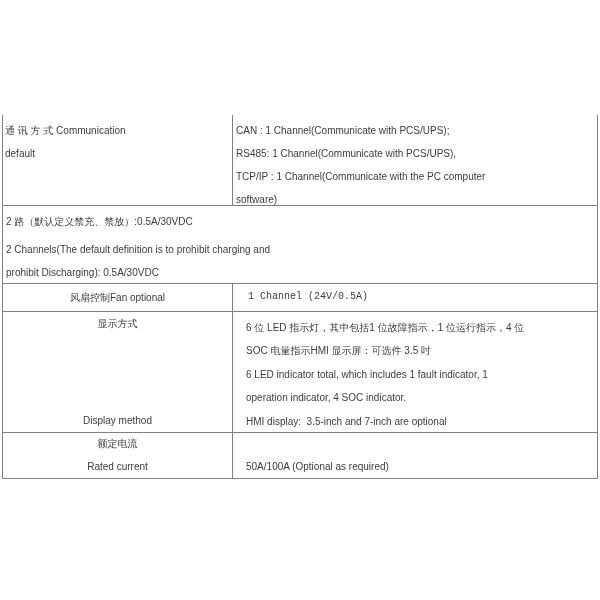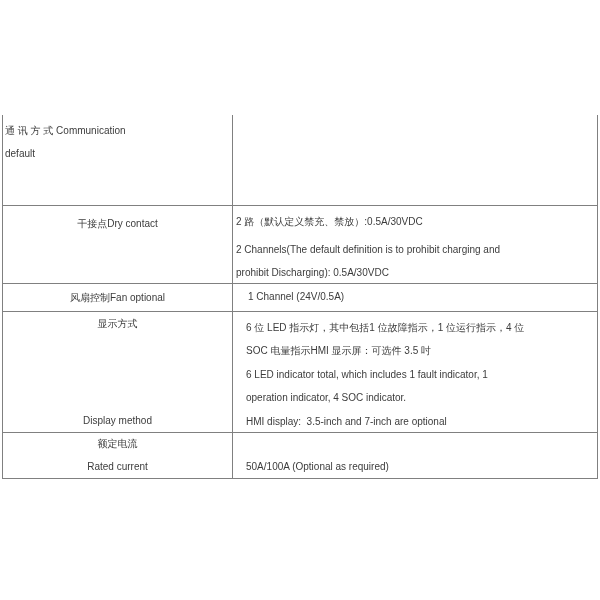--- a/index.html
+++ b/index.html
@@ -64,47 +64,52 @@
     padding-left: 2px;
   }
   .row-communication .value { padding-top: 4px; }
 
   .row-dry-contact { height: 78px; }
   .row-dry-contact .label { padding-top: 6px; }
   .row-dry-contact .para + .para { margin-top: 5px; }
 
   .row-fan-control { height: 28px; }
   .row-fan-control .label { justify-content: center; }
-  .row-fan-control .value { padding-top: 1px; padding-left: 15px; }
+  .row-fan-control .value { padding-top: 1px; padding-left: 15px; font-family: Liberation Mono, monospace; }
 
   .row-display-method { height: 121px; }
   .row-display-method .label { justify-content: space-between; }
   .row-display-method .value { padding-top: 4px; padding-left: 13px; }
   .row-display-method .para + .para { margin-top: 1px; }
 
   .row-rated-current { height: 46px; align-items: flex-end; }
   .row-rated-current .label { justify-content: center; }
   .row-rated-current .value { padding-top: 5px; padding-left: 13px; }
 </style>
 </head>
 <body>
 
 <div class="page">
   <div class="spec-table" id="spec-table">
   <div class="row row-communication">
     <div class="cell label">
           <div class="line">通 讯 方 式 Communication</div>
           <div class="line">default</div>
         </div>
+    <div class="cell value">
+          <div class="para">
+            <div class="line">CAN : 1 Channel(Communicate with PCS/UPS);</div>
+            <div class="line">RS485: 1 Channel(Communicate with PCS/UPS),</div>
+            <div class="line">TCP/IP : 1 Channel(Communicate with the PC computer</div>
+            <div class="line">software)</div>
+          </div>
+        </div>
   </div>
 
   <div class="row row-dry-contact">
-    <div class="cell label">
-          <div class="line">干接点Dry contact</div>
-        </div>
     <div class="cell value">
           <div class="para">
             <div class="line">2 路（默认定义禁充、禁放）:0.5A/30VDC</div>
           </div>
           <div class="para">
             <div class="line">2 Channels(The default definition is to prohibit charging and</div>
             <div class="line">prohibit Discharging): 0.5A/30VDC</div>
           </div>
         </div>
   </div>

